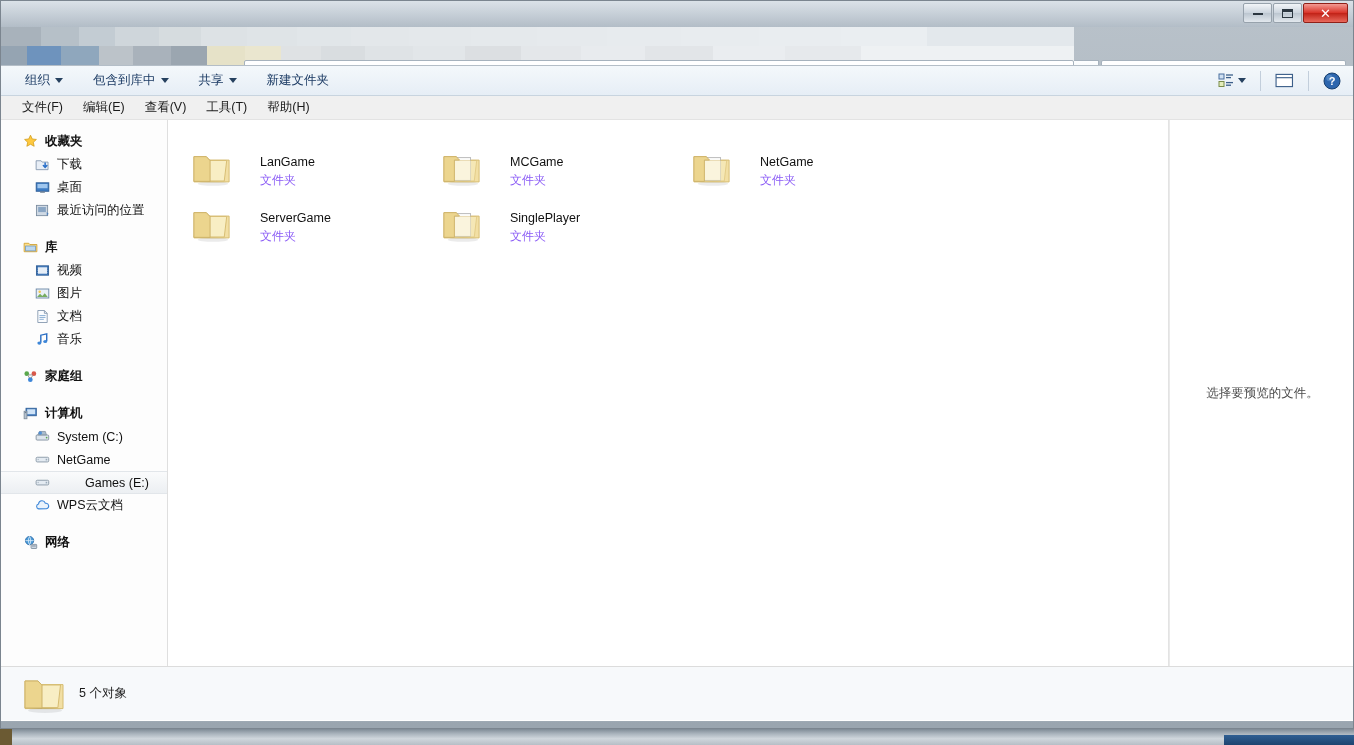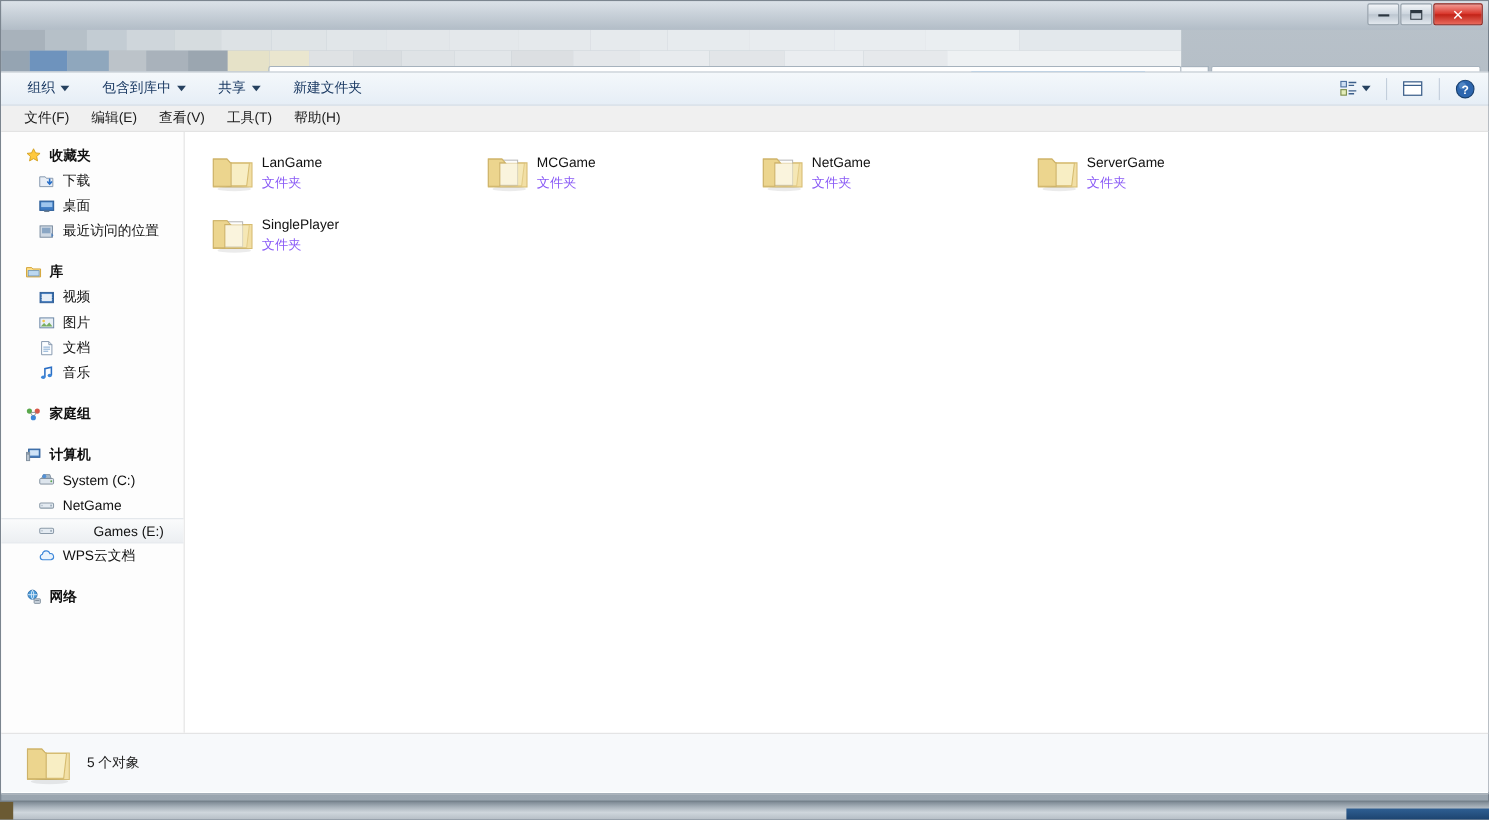--- a/index.html
+++ b/index.html
@@ -179,22 +179,23 @@
   #filelist {
     flex: 1;
     background: #ffffff;
     position: relative;
     border-right: 1px solid #e3e3e3;
     padding: 14px 0 0 14px;
   }
   .fgrid { display: flex; flex-wrap: wrap; align-content: flex-start; }
   .fitem {
     width: 250px; height: 56px;
-    display: flex; align-items: flex-start;
+    display: flex; align-items: flex-end;
     padding: 2px 4px;
+    gap: 22px;
   }
   .fico { width: 52px; min-width: 52px; display: flex; justify-content: center; padding-top: 2px; }
   .ftext { padding-top: 4px; }
   .fname { font-size: 12.5px; color: #111; line-height: 16px; }
   .ftype { font-size: 12px; color: #8b5cf6; line-height: 16px; margin-top: 2px; }
 
   #preview {
     width: 186px; min-width: 186px;
     background: #ffffff;
     display: flex; align-items: center; justify-content: center;
@@ -645,20 +646,23 @@
             </span>
             <span class="ftext">
               <span class="fname" style="display:block">SinglePlayer</span>
               <span class="ftype" style="display:block">文件夹</span>
             </span>
           </div>
 
         </div>
       </div>
 
+      <div id="preview">
+        <span id="prevtxt">选择要预览的文件。</span>
+      </div>
     </div>
 
     <div id="statusbar">
       <span id="stico">
         <svg width="46" height="42" viewBox="0 0 46 42">
           <path d="M4 8h13l3.4 3.6H42v24H4z" fill="#f2dfa4" stroke="#d6bc71" stroke-width="1"></path>
           <path d="M7 12h32.5l-2.6 22.6H4.3z" fill="#f8eec4" stroke="#d6bc71" stroke-width="1"></path>
           <path d="M4 8h13l3.4 3.6H21V35H4z" fill="#ecd58e" stroke="#cdb269" stroke-width="1"></path>
           <ellipse cx="24" cy="37.5" rx="17" ry="2.4" fill="#000" opacity=".08"></ellipse>
         </svg>

